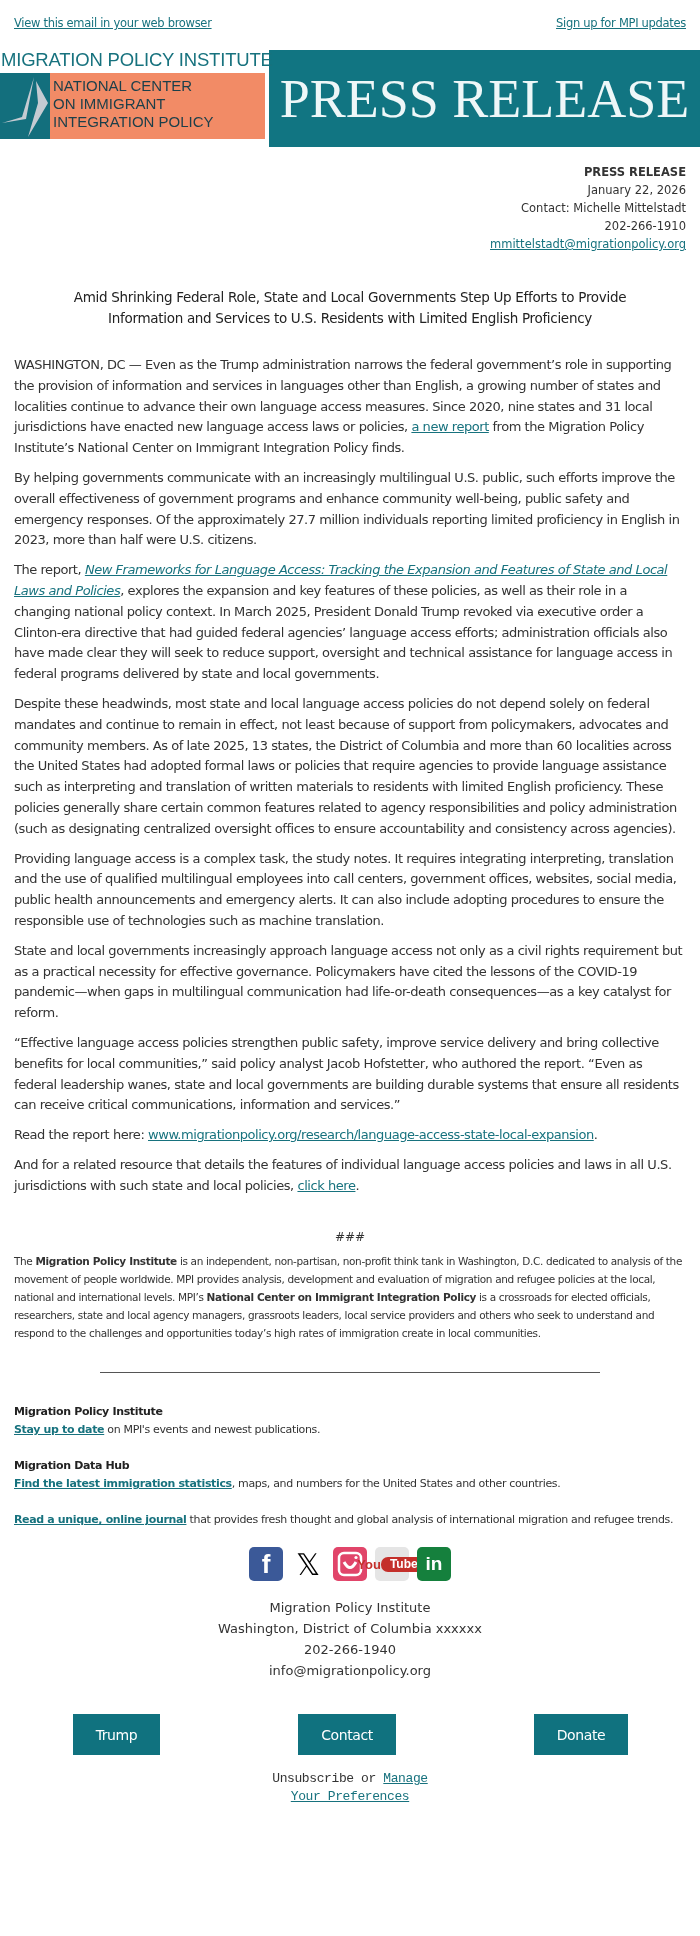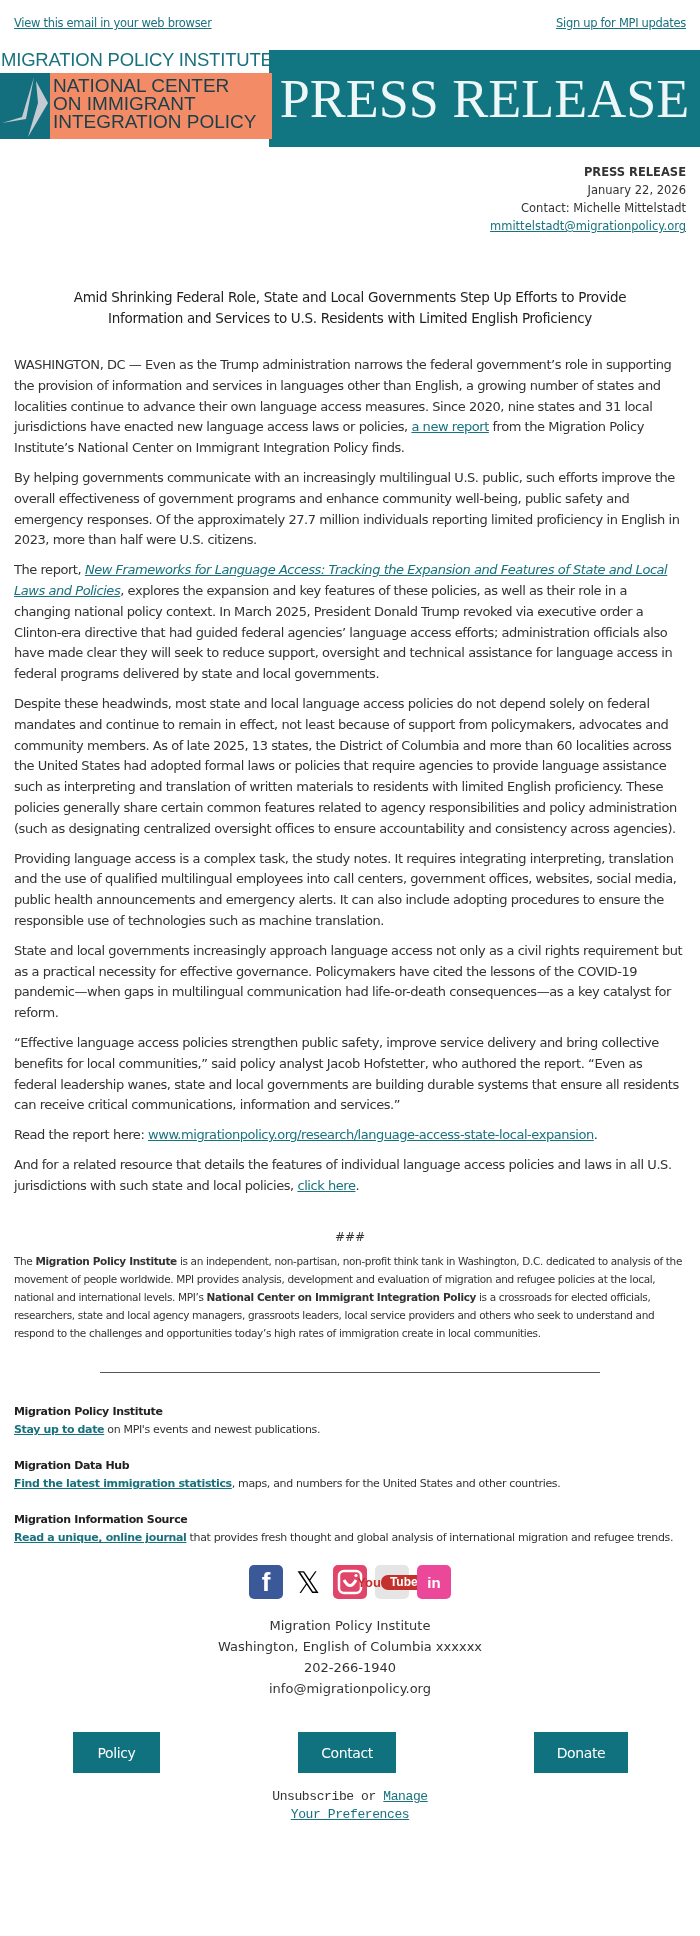--- a/index.html
+++ b/index.html
@@ -6,21 +6,21 @@
   html, body { width: 700px; background: #ffffff; }
   body { font-family: "DejaVu Sans Condensed", "Liberation Sans Narrow", "Liberation Sans", sans-serif; color: #333333; }
   a { color: #17727e; text-decoration: underline; }
   .topbar { display: flex; justify-content: space-between; padding: 16px 14px 0 14px; height: 50px; font-size: 12px; }
   .topbar a { color: #17727e; font-family: "DejaVu Sans", sans-serif; font-size: 11.5px; letter-spacing: -0.3px; }
   .banner { display: flex; height: 97px; }
   .logo { width: 265px; height: 97px; position: relative; }
   .logo .mpi { font-family: "Liberation Sans", sans-serif; color: #17727e; font-size: 18.5px; letter-spacing: -0.2px; line-height: 20px; padding-left: 1px; white-space: nowrap; }
   .logo .logobox { display: flex; height: 66px; margin-top: 3px; }
   .logo .iconbox { width: 50px; background: #136f7d; position: relative; }
-  .logo .orange { flex: 1; background: #f28b66; color: #1b3f4a; font-family: "Liberation Sans", sans-serif; font-size: 19px; line-height: 18px; padding: 4px 16px 0 3px; white-space: nowrap; }
+  .logo .orange { flex: 1; background: #f28b66; color: #1b3f4a; font-family: "Liberation Sans", sans-serif; font-size: 15px; line-height: 18px; padding: 4px 16px 0 3px; white-space: nowrap; }
   .press-banner { flex: 1; margin-left: 4px; background: #117582; color: #eef7f8; font-family: "Liberation Serif", serif; font-size: 54px; display: flex; align-items: center; justify-content: center; letter-spacing: 0px; }
   .release-info { text-align: right; padding: 16px 14px 0 0; font-family: "DejaVu Sans", sans-serif; font-size: 11.5px; line-height: 18px; color: #333; height: 123px; }
   .release-info .label { font-weight: bold; }
   .headline { text-align: center; font-family: "DejaVu Sans", sans-serif; font-weight: normal; font-size: 13.5px; line-height: 21px; padding: 17px 40px 0 40px; color: #222; height: 85px; letter-spacing: -0.3px; }
   .body { padding: 0 14px; font-family: "DejaVu Sans", sans-serif; font-size: 13px; line-height: 20.8px; color: #333; letter-spacing: -0.45px; }
   .body p { margin-bottom: 9px; }
   .body em a { font-style: italic; }
   .hashes { text-align: center; font-family: "DejaVu Sans", sans-serif; font-size: 12px; margin-top: 34px; margin-bottom: 8px; color: #333; }
   .about { padding: 0 14px; font-family: "DejaVu Sans", sans-serif; font-size: 10.5px; line-height: 18px; color: #333; letter-spacing: -0.35px; }
   .divider { width: 500px; margin: 30px auto 0 auto; border-top: 1px solid #555; }
@@ -29,21 +29,21 @@
   .footer-links .title { font-weight: bold; color: #222; }
   .footer-links a { font-weight: bold; }
   .social { display: flex; justify-content: center; gap: 8px; margin-top: 12px; }
   .social .ic { width: 34px; height: 34px; border-radius: 5px; display: flex; align-items: center; justify-content: center; color: #fff; font-family: "Liberation Sans", sans-serif; font-weight: bold; }
   .fb { background: #3b5998; font-size: 26px; }
   .xx { background: #fff; color: #000 !important; font-size: 30px; font-weight: normal !important; }
   .ig { background: #e1456a; }
   .yt { background: #e5e5e5; flex-direction: row; }
   .yt .you { color: #c4302b; font-size: 13px; line-height: 13px; }
   .yt .tube { background: #c4302b; color: #fff; font-size: 12px; line-height: 15px; padding: 0 9px; border-radius: 7px; }
-  .li { background: #ec4899; font-size: 15px; }
+  .li { background: #15803d; font-size: 19px; }
   .address { text-align: center; font-family: "DejaVu Sans", sans-serif; font-size: 13px; line-height: 21px; color: #333; margin-top: 16px; }
   .buttons { display: flex; justify-content: space-between; padding: 0 0 0 0; margin-top: 33px; }
   .btn { background: #10727f; color: #fff; font-family: "DejaVu Sans", sans-serif; font-size: 14px; display: flex; align-items: center; justify-content: center; height: 41px; text-decoration: none; letter-spacing: -0.4px; }
   .btn-about { width: 87px; margin-left: 73px; }
   .btn-contact { width: 98px; }
   .btn-donate { width: 94px; margin-right: 72px; }
   .unsub { text-align: center; font-family: Liberation Mono, monospace; font-size: 13px; line-height: 18px; margin: 15px auto 0 auto; width: 190px; color: #333; letter-spacing: -0.4px; }
 </style>
 </head>
 <body>
@@ -70,20 +70,21 @@
       </div>
     </div>
   </div>
   <div class="press-banner">PRESS RELEASE</div>
 </div>
 
 <div class="release-info">
   <div class="label">PRESS RELEASE</div>
   <div>January 22, 2026</div>
   <div>Contact: Michelle Mittelstadt</div>
+  <div>202-266-1910</div>
   <div><a href="#">mmittelstadt@migrationpolicy.org</a></div>
 </div>
 
 <div class="headline">Amid Shrinking Federal Role, State and Local Governments Step Up Efforts to Provide Information and Services to U.S. Residents with Limited English Proficiency</div>
 
 <div class="body">
   <p><span>WASHINGTON, DC — Even as the Trump administration narrows the federal government’s role in supporting the provision of information and services in languages other than English, a growing number of states and localities continue to advance their own language access measures. Since 2020, nine states and 31 local jurisdictions have enacted new language access laws or policies, </span><a href="#">a new report</a><span> from the Migration Policy Institute’s National Center on Immigrant Integration Policy finds.</span></p>
   <p>By helping governments communicate with an increasingly multilingual U.S. public, such efforts improve the overall effectiveness of government programs and enhance community well-being, public safety and emergency responses. Of the approximately 27.7 million individuals reporting limited proficiency in English in 2023, more than half were U.S. citizens.</p>
   <p><span>The report, </span><em><a href="#">New Frameworks for Language Access: Tracking the Expansion and Features of State and Local Laws and Policies</a></em><span>, explores the expansion and key features of these policies, as well as their role in a changing national policy context. In March 2025, President Donald Trump revoked via executive order a Clinton-era directive that had guided federal agencies’ language access efforts; administration officials also have made clear they will seek to reduce support, oversight and technical assistance for language access in federal programs delivered by state and local governments.</span></p>
   <p>Despite these headwinds, most state and local language access policies do not depend solely on federal mandates and continue to remain in effect, not least because of support from policymakers, advocates and community members. As of late 2025, 13 states, the District of Columbia and more than 60 localities across the United States had adopted formal laws or policies that require agencies to provide language assistance such as interpreting and translation of written materials to residents with limited English proficiency. These policies generally share certain common features related to agency responsibilities and policy administration (such as designating centralized oversight offices to ensure accountability and consistency across agencies).</p>
@@ -105,21 +106,20 @@
 <div class="footer-links">
   <div class="block">
     <div class="title">Migration Policy Institute</div>
     <div><a href="#">Stay up to date</a><span> on MPI's events and newest publications.</span></div>
   </div>
   <div class="block">
     <div class="title">Migration Data Hub</div>
     <div><a href="#">Find the latest immigration statistics</a><span>, maps, and numbers for the United States and other countries.</span></div>
   </div>
   <div class="block">
-    <div class="title">Migration Information Source</div>
     <div><a href="#">Read a unique, online journal</a><span> that provides fresh thought and global analysis of international migration and refugee trends.</span></div>
   </div>
 </div>
 
 <div class="social">
   <a class="ic fb" href="#" style="text-decoration:none">f</a>
   <a class="ic xx" href="#" style="text-decoration:none">𝕏</a>
   <a class="ic ig" href="#" style="text-decoration:none">
     <svg width="26" height="26" viewBox="0 0 26 26">
         <rect x="2" y="2" width="22" height="22" rx="5" fill="none" stroke="#fff" stroke-width="2.5"></rect>
@@ -129,26 +129,26 @@
   </a>
   <a class="ic yt" href="#" style="text-decoration:none">
     <span class="you">You</span>
     <span class="tube">Tube</span>
   </a>
   <a class="ic li" href="#" style="text-decoration:none">in</a>
 </div>
 
 <div class="address">
   <div>Migration Policy Institute</div>
-  <div>Washington, English of Columbia xxxxxx</div>
+  <div>Washington, District of Columbia xxxxxx</div>
   <div>202-266-1940</div>
   <div>info@migrationpolicy.org</div>
 </div>
 
 <div class="buttons">
-  <a class="btn btn-about" href="#">Policy</a>
+  <a class="btn btn-about" href="#">Trump</a>
   <a class="btn btn-contact" href="#">Contact</a>
   <a class="btn btn-donate" href="#">Donate</a>
 </div>
 
 <div class="unsub">
   <span>Unsubscribe or </span><a href="#">Manage Your Preferences</a>
 </div>
 
 </body></html>

